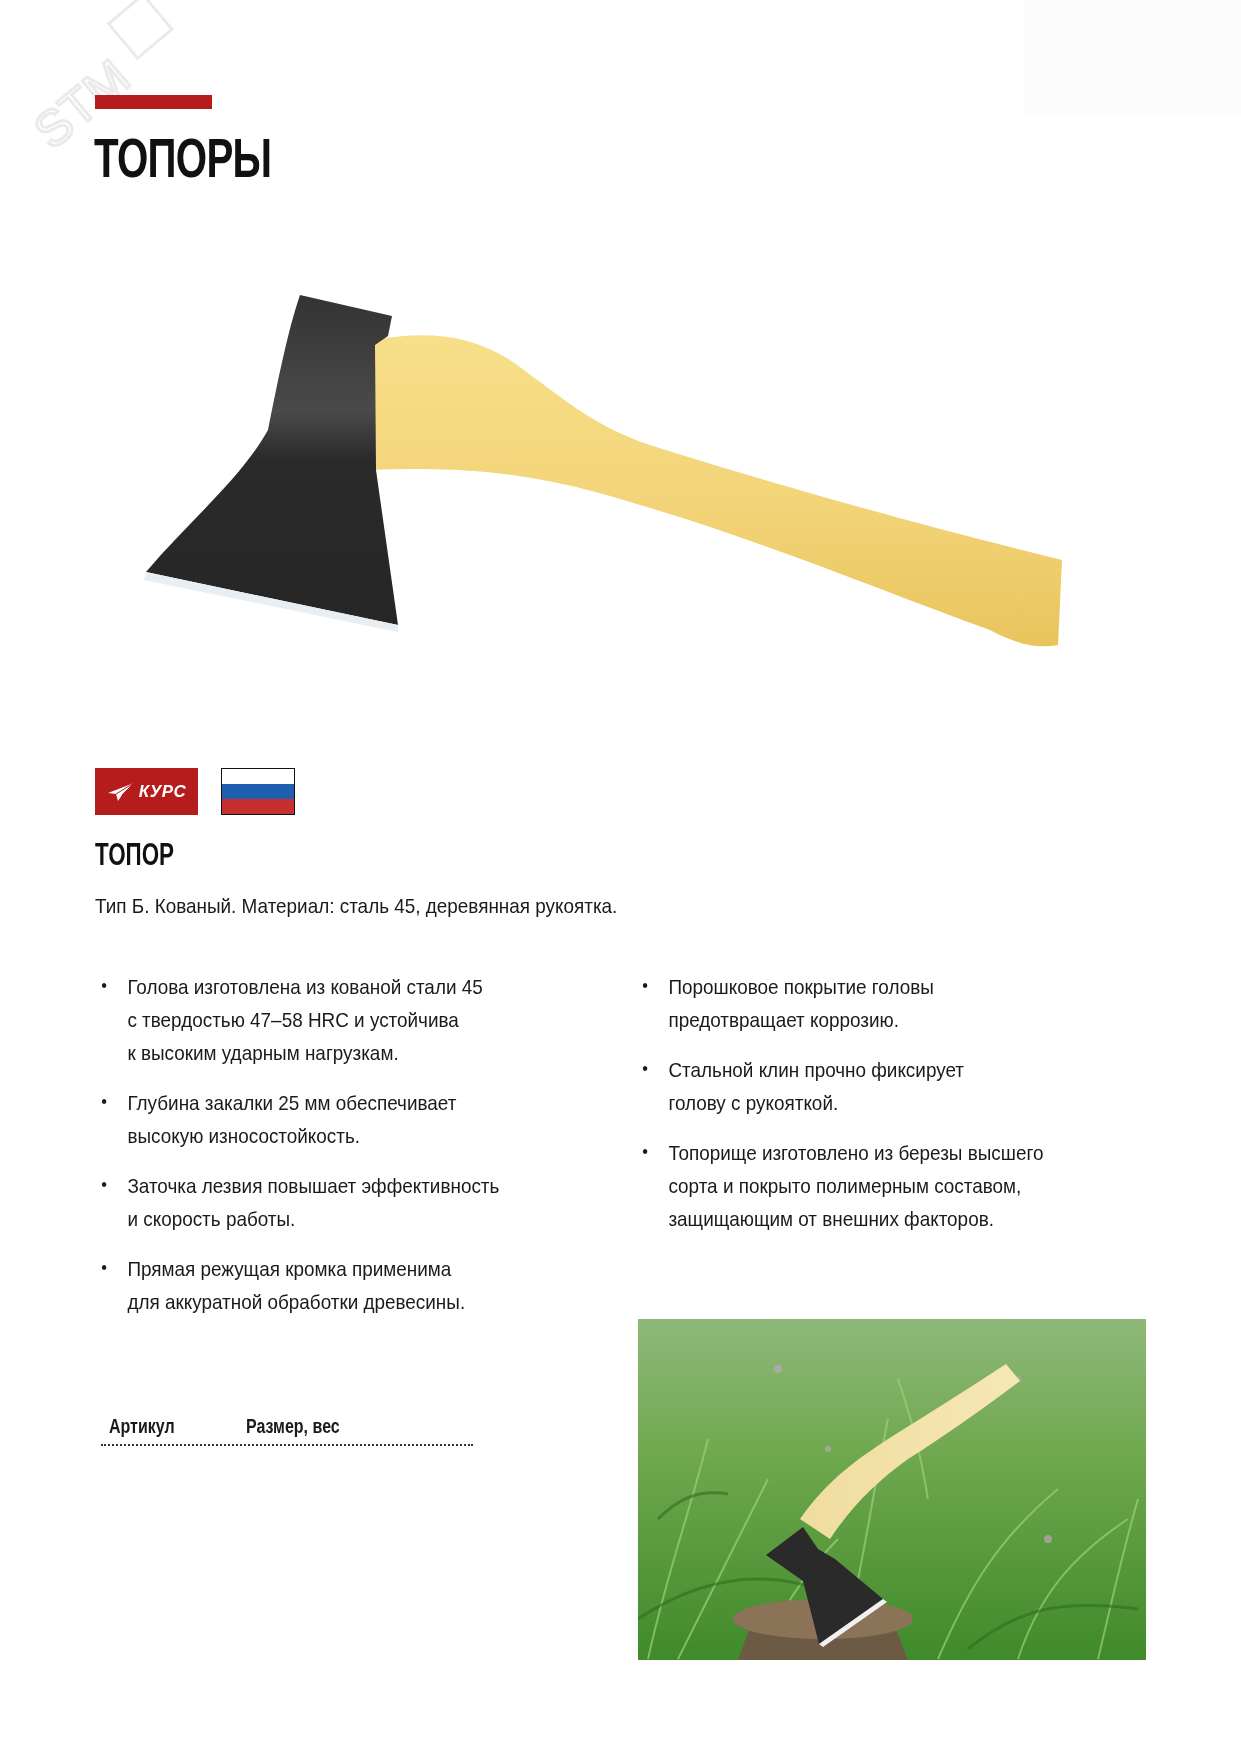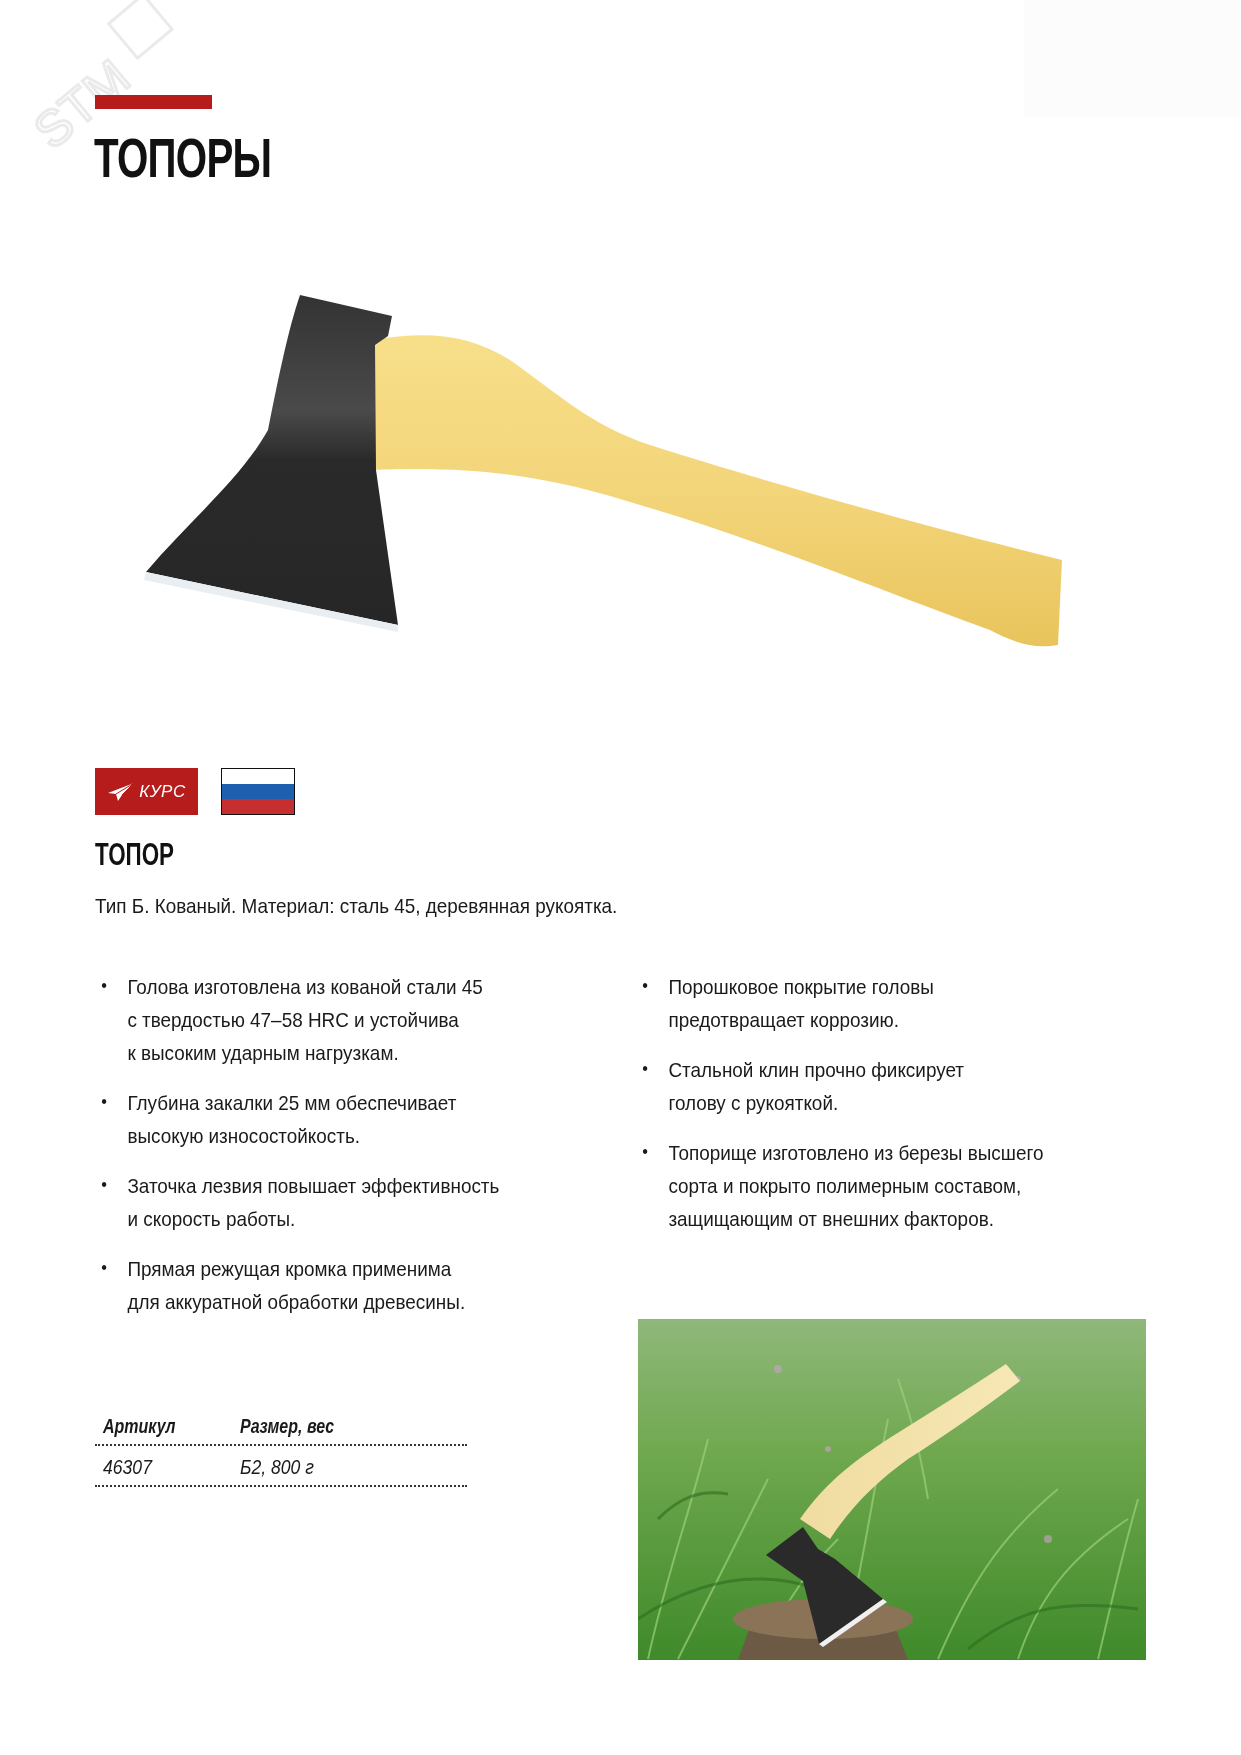--- a/index.html
+++ b/index.html
@@ -7,34 +7,34 @@
          font-family:"Liberation Sans", sans-serif; color:#1a1a1a; }
   .abs { position:absolute; }
   .watermark { left:10px; top:0px; width:200px; height:150px; opacity:0.08; }
   .corner-tint { left:1024px; top:0; width:217px; height:117px; background:#fcfcfc; }
   .red-bar { left:95px; top:95px; width:117px; height:14px; background:#b71c1c; }
   .page-title { left:94px; top:128px; font-family:"Liberation Sans", sans-serif; font-weight:bold;
                 font-size:56px; line-height:60px; letter-spacing:-1px; transform:scaleX(0.72);
                 transform-origin:left top; color:#111; }
   .hero { left:120px; top:280px; width:960px; height:380px; }
   .logo { left:95px; top:768px; width:103px; height:47px; background:#b71c1c; display:flex; align-items:center; justify-content:center; }
-  .logo-text { color:#fff; font-weight:normal; font-style:italic; font-size:17px; letter-spacing:0.5px; margin-left:4px; }
+  .logo-text { color:#fff; font-weight:bold; font-style:italic; font-size:17px; letter-spacing:0.5px; margin-left:4px; }
   .flag { left:221px; top:768px; width:72px; height:45px; border:1.5px solid #111; display:flex; flex-direction:column; }
   .flag div { flex:1; }
   .product-name { left:95px; top:836px; font-weight:bold; font-size:32px; line-height:36px; transform:scaleX(0.7);
                   transform-origin:left top; color:#111; }
   .desc { left:95px; top:892px; font-size:21px; line-height:28px; transform:scaleX(0.9); transform-origin:left top; color:#1a1a1a; white-space:nowrap; }
   .features { top:970px; width:560px; }
   .features.left { left:95px; }
   .features.right { left:636px; }
   .feature { position:relative; padding-left:36px; font-size:21px; line-height:33px; margin-bottom:17px;
              transform:scaleX(0.9); transform-origin:left top; white-space:nowrap; }
   .feature .dot { position:absolute; left:0; top:0; width:20px; text-align:center; font-size:18px; }
   .feature .line { display:block; }
-  .spec-table { left:95px; top:1405px; width:372px;font-style:italic; }
+  .spec-table { left:101px; top:1405px; width:372px; }
   .spec-row { position:relative; height:41px; border-bottom:2px dotted #333; box-sizing:border-box; }
   .spec-row .c1 { position:absolute; left:8px; bottom:6px; font-size:20px; transform:scaleX(0.88); transform-origin:left bottom; }
   .spec-row .c2 { position:absolute; left:145px; bottom:6px; font-size:20px; transform:scaleX(0.88); transform-origin:left bottom; }
   .spec-row.head .c1, .spec-row.head .c2 { font-weight:bold; transform:scaleX(0.8); }
   .photo { left:638px; top:1319px; width:508px; height:341px; overflow:hidden; }
 </style>
 </head>
 <body>
 
 <svg class="abs watermark" viewBox="0 0 200 150">
@@ -128,24 +128,20 @@
     <span class="line">сорта и покрыто полимерным составом,</span>
     <span class="line">защищающим от внешних факторов.</span>
   </div>
 </div>
 
 <div class="abs spec-table">
   <div class="spec-row head">
     <span class="c1">Артикул</span>
     <span class="c2">Размер, вес</span>
   </div>
-  <div class="spec-row">
-    <span class="c1">46307</span>
-    <span class="c2">Б2, 800 г</span>
-  </div>
 </div>
 
 <svg class="abs photo" viewBox="0 0 508 341" preserveAspectRatio="none">
   <defs>
     <linearGradient id="grassBg" x1="0" y1="0" x2="0" y2="1">
       <stop offset="0" stop-color="#8fb87a"></stop>
       <stop offset="0.4" stop-color="#6fa84e"></stop>
       <stop offset="1" stop-color="#3f8a2a"></stop>
     </linearGradient>
     <linearGradient id="photoHandle" x1="0" y1="0" x2="1" y2="0">

